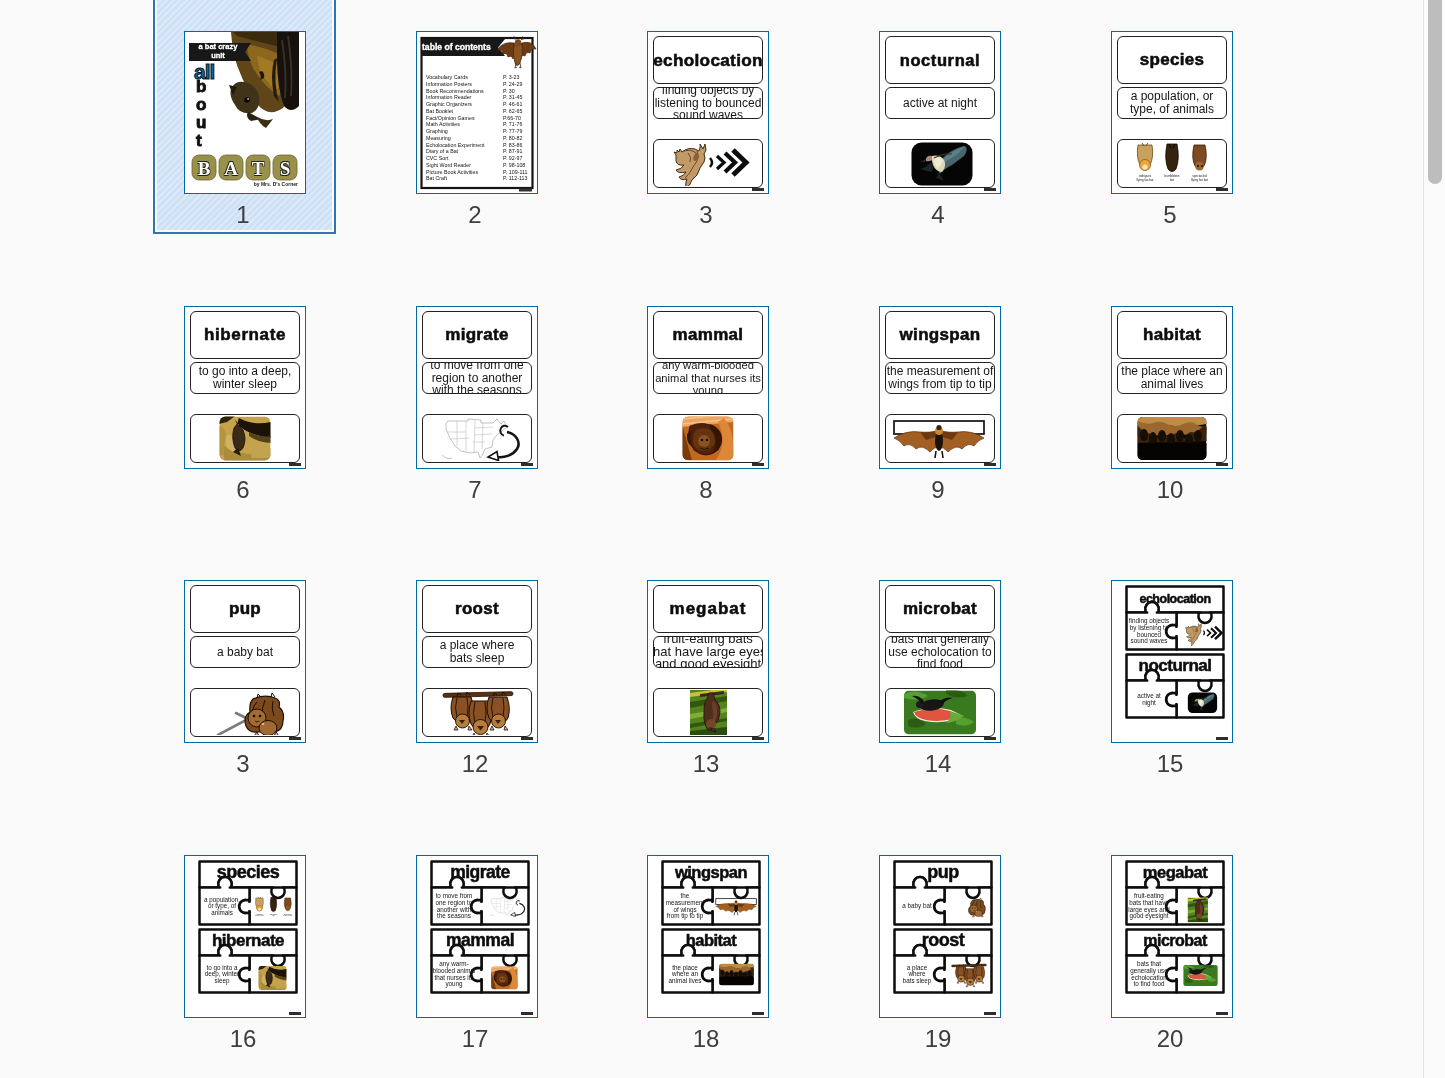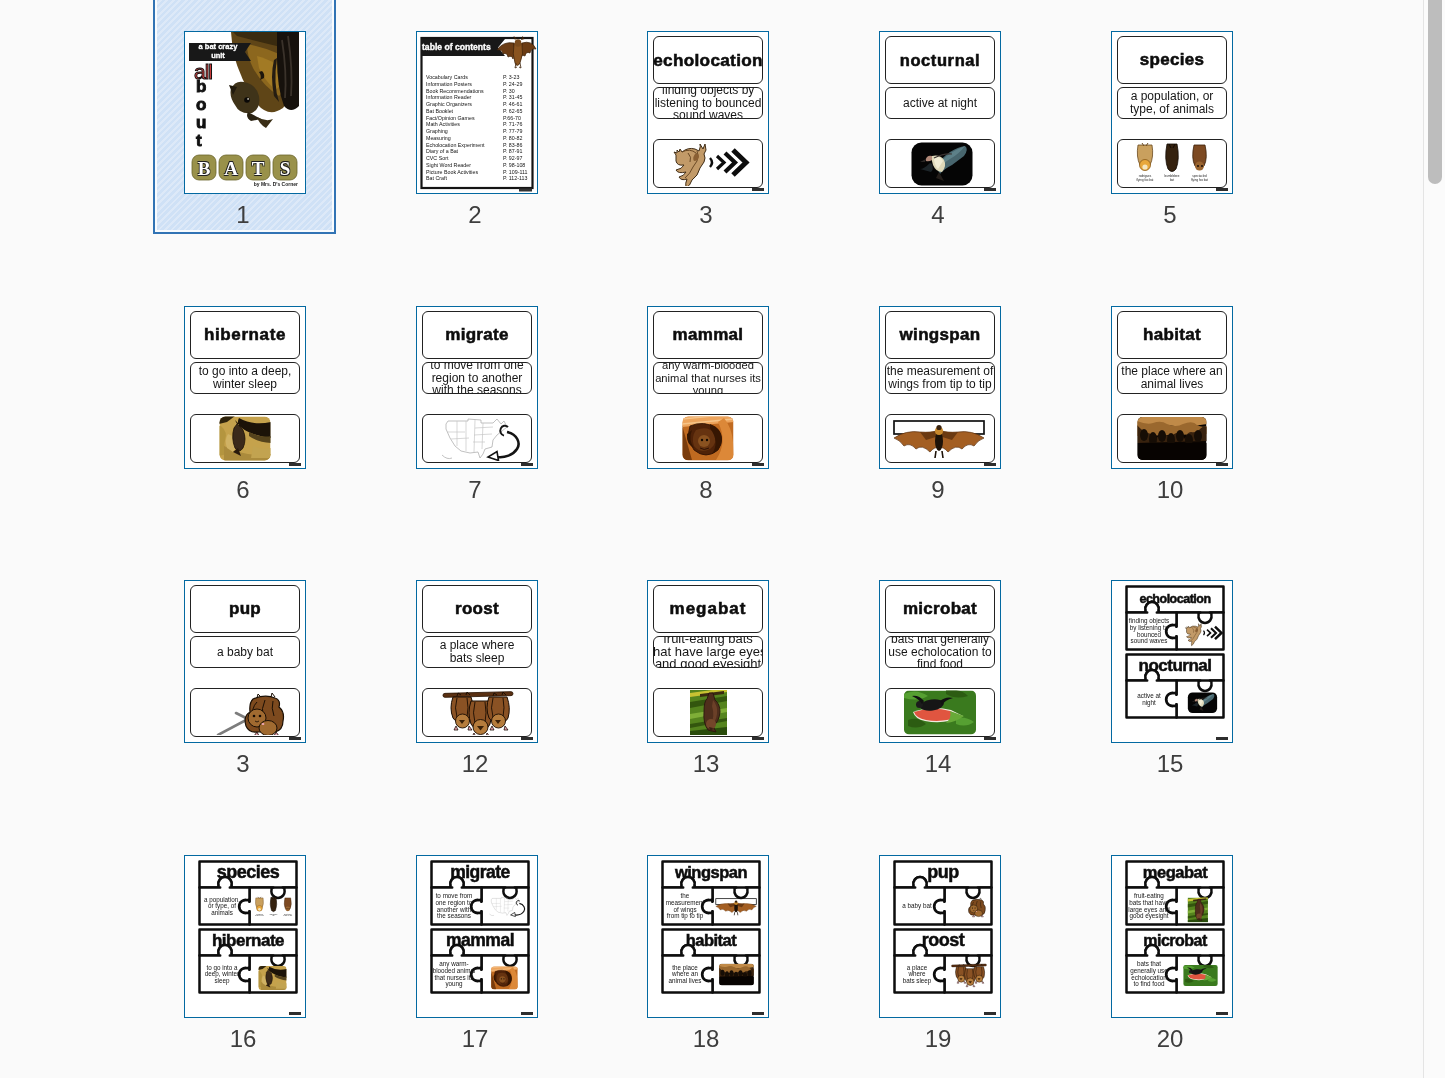--- a/index.html
+++ b/index.html
@@ -40,21 +40,21 @@
  </g>
  <path d="M4,11 L66,11 L60,20 L66,29 L4,29 Z" fill="#181818"></path>
  <g>
   <rect x="7" y="123" width="24" height="25" rx="7" fill="#99914a" stroke="#6b652c" stroke-width="0.8"></rect>
   <rect x="34" y="123" width="24" height="25" rx="7" fill="#99914a" stroke="#6b652c" stroke-width="0.8"></rect>
   <rect x="61" y="123" width="24" height="25" rx="7" fill="#99914a" stroke="#6b652c" stroke-width="0.8"></rect>
   <rect x="88" y="123" width="24" height="25" rx="7" fill="#99914a" stroke="#6b652c" stroke-width="0.8"></rect>
  </g>
 </svg>
 <div style="position:absolute;left:4px;top:11.2px;width:58px;text-align:center;font-weight:bold;font-size:7.5px;line-height:8.7px;color:#fff;-webkit-text-stroke:0.3px #fff">a bat crazy<br>unit</div>
-<div style="position:absolute;left:9px;top:28px;font-weight:normal;font-size:21px;letter-spacing:-1px;color:#ef4444;-webkit-text-stroke:1px #111">all</div>
+<div style="position:absolute;left:9px;top:28px;font-weight:bold;font-size:21px;letter-spacing:-1px;color:#0369a1;-webkit-text-stroke:1px #111">all</div>
 <div style="position:absolute;left:11px;top:46px;font-weight:bold;font-size:17px;line-height:18px;color:#111;-webkit-text-stroke:0.9px #111">b<br>o<br>u<br>t</div>
 <div style="position:absolute;left:7px;top:126px;width:24px;text-align:center;font-family:'Liberation Serif',serif;font-weight:bold;font-size:19px;color:#fff;text-shadow:0.7px 0.7px 0 #222,-0.7px 0.7px 0 #222,0.7px -0.7px 0 #222,-0.7px -0.7px 0 #222">B</div>
 <div style="position:absolute;left:34px;top:126px;width:24px;text-align:center;font-family:'Liberation Serif',serif;font-weight:bold;font-size:19px;color:#fff;text-shadow:0.7px 0.7px 0 #222,-0.7px 0.7px 0 #222,0.7px -0.7px 0 #222,-0.7px -0.7px 0 #222">A</div>
 <div style="position:absolute;left:61px;top:126px;width:24px;text-align:center;font-family:'Liberation Serif',serif;font-weight:bold;font-size:19px;color:#fff;text-shadow:0.7px 0.7px 0 #222,-0.7px 0.7px 0 #222,0.7px -0.7px 0 #222,-0.7px -0.7px 0 #222">T</div>
 <div style="position:absolute;left:88px;top:126px;width:24px;text-align:center;font-family:'Liberation Serif',serif;font-weight:bold;font-size:19px;color:#fff;text-shadow:0.7px 0.7px 0 #222,-0.7px 0.7px 0 #222,0.7px -0.7px 0 #222,-0.7px -0.7px 0 #222">S</div>
 <div style="position:absolute;right:7px;top:149px;font-weight:bold;font-size:5px;color:#222">by Mrs. D's Corner</div>
 </div>
     <div class="pg" style="left:416px;top:31px">
 <svg width="120" height="160" viewBox="0 0 120 160" style="position:absolute;left:0;top:0">
  <rect x="4.5" y="6" width="111" height="150" fill="none" stroke="#141414" stroke-width="2.2"></rect>

